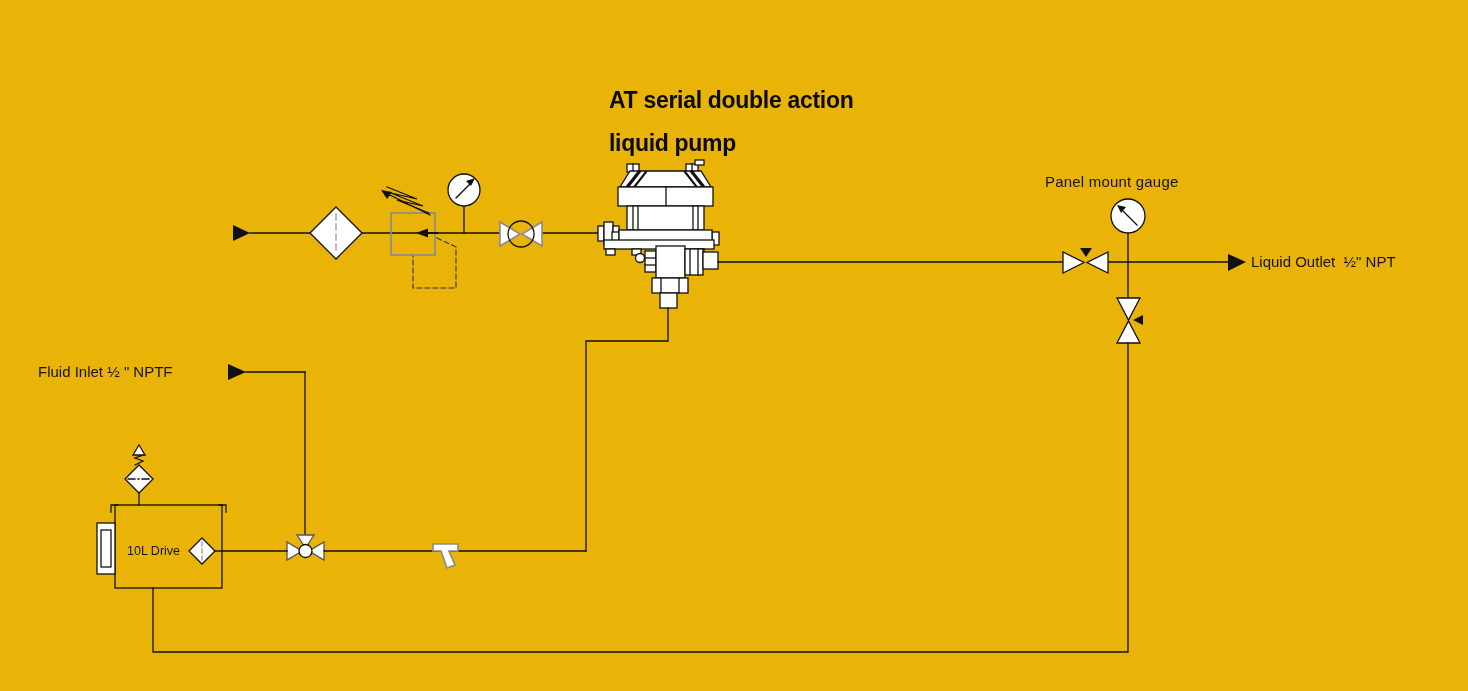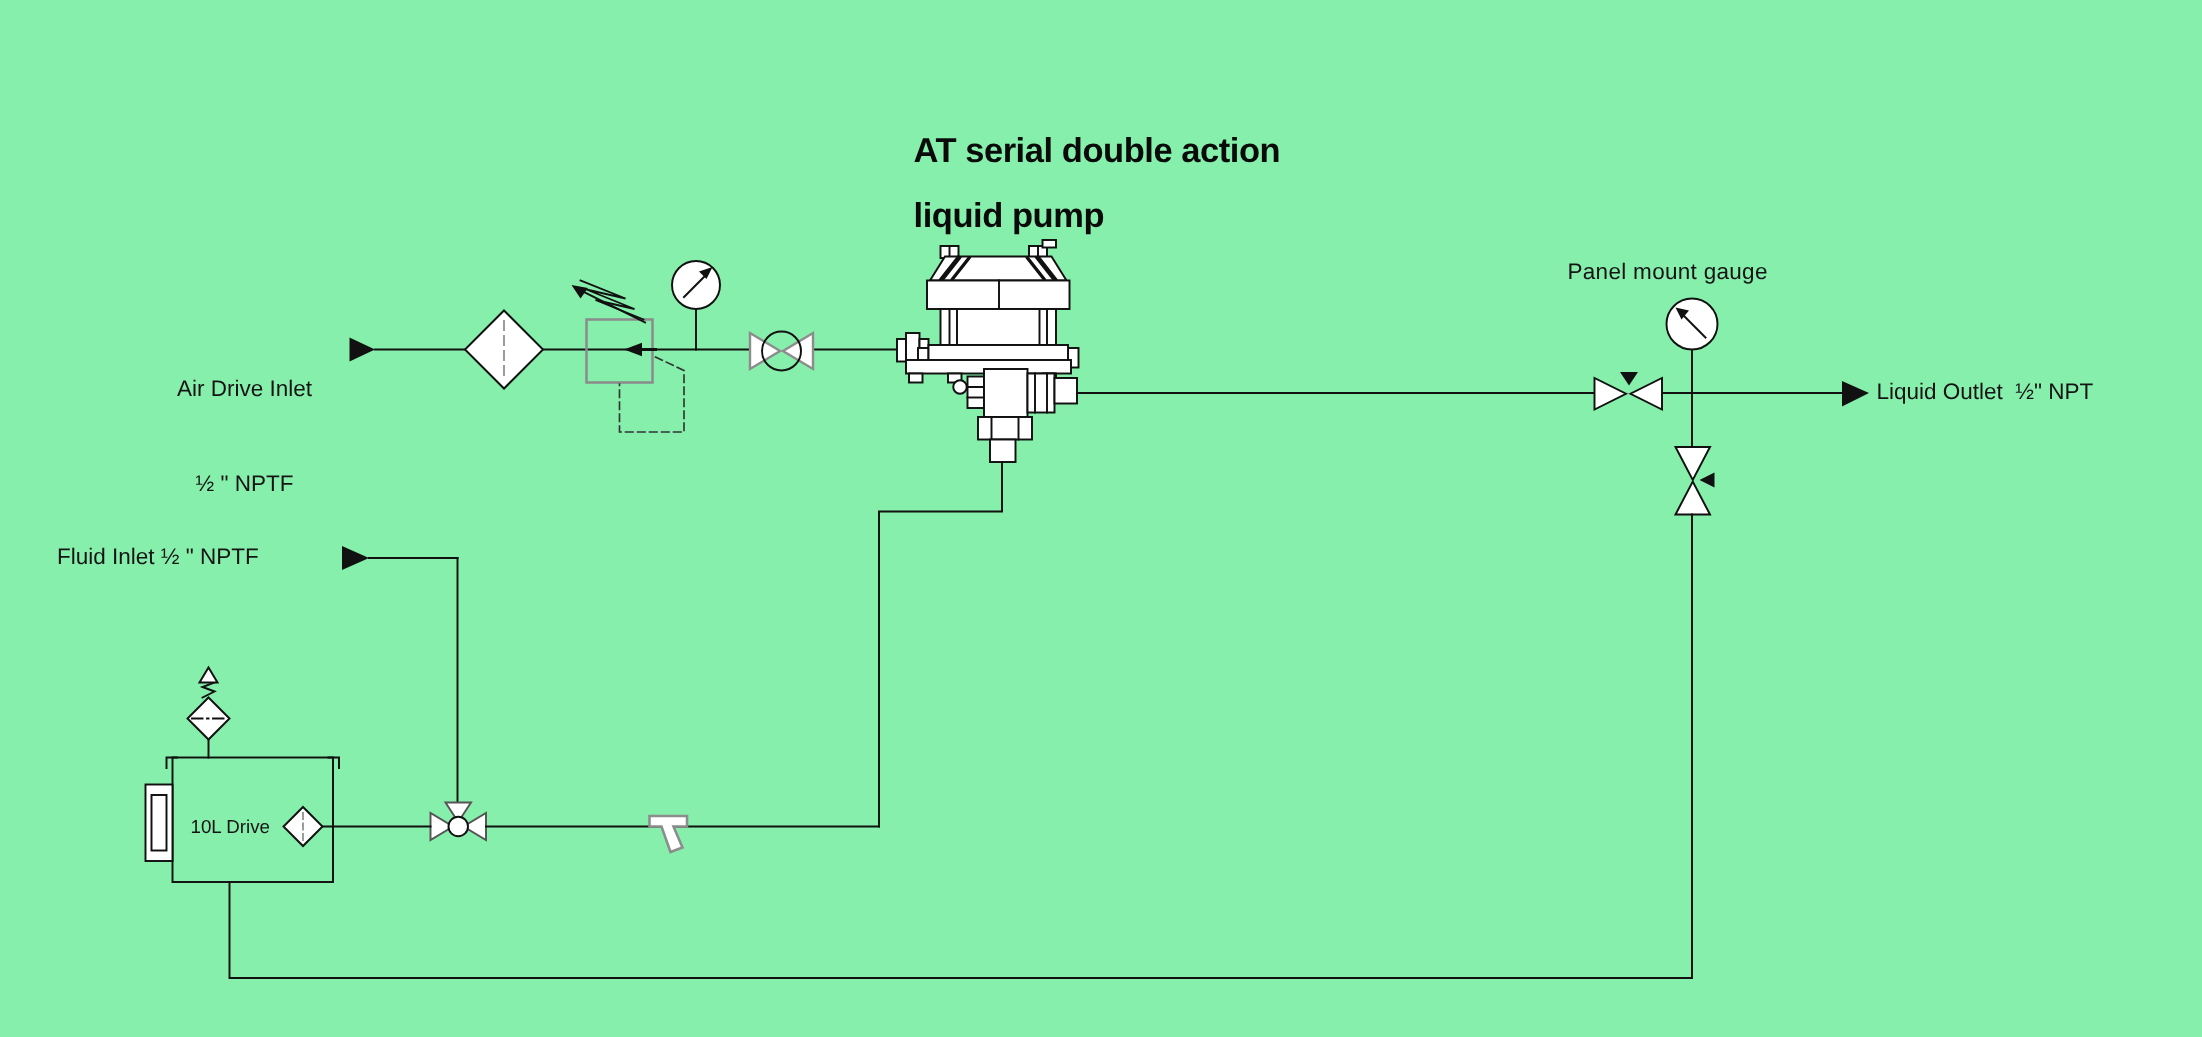--- a/index.html
+++ b/index.html
@@ -1,19 +1,19 @@
 <!DOCTYPE html>
 <html><head>
 <meta charset="utf-8">
 <style>
   html,body{margin:0;padding:0;background:#ffffff;}
   #canvas{
     position:relative;
     width:1468px;height:691px;
-    background:#86efac;
+    background:#eab308;
     font-family:"Liberation Sans", sans-serif;
     color:#111;
     overflow:hidden;
   }
   svg{position:absolute;left:0;top:0;}
   .label{position:absolute;white-space:pre;color:#141414;}
   .lbl-air{left:97px;top:207px;width:132px;text-align:center;font-size:15px;line-height:21px;}
   .lbl-fluid{left:38px;top:363px;font-size:15px;}
   .lbl-panel{left:1045px;top:173px;font-size:15px;letter-spacing:.2px;}
   .lbl-outlet{left:1251px;top:253px;font-size:15px;}
@@ -193,24 +193,20 @@
           <polygon points="133,455 145,455 139,445" fill="#fff"></polygon>
         </g>
       </g>
 
     </g>
   </svg>
 
   <div class="title-line title-1">AT  serial double action</div>
   <div class="title-line title-2">liquid pump</div>
 
-  <div class="label lbl-air">
-    <div>Air Drive Inlet</div>
-    <div>½ " NPTF</div>
-  </div>
 
   <div class="label lbl-fluid">Fluid Inlet ½ " NPTF</div>
 
   <div class="label lbl-panel">Panel mount gauge</div>
 
   <div class="label lbl-outlet">Liquid Outlet  ½" NPT</div>
 
   <div class="label lbl-tank">10L Drive</div>
 
 </div>

